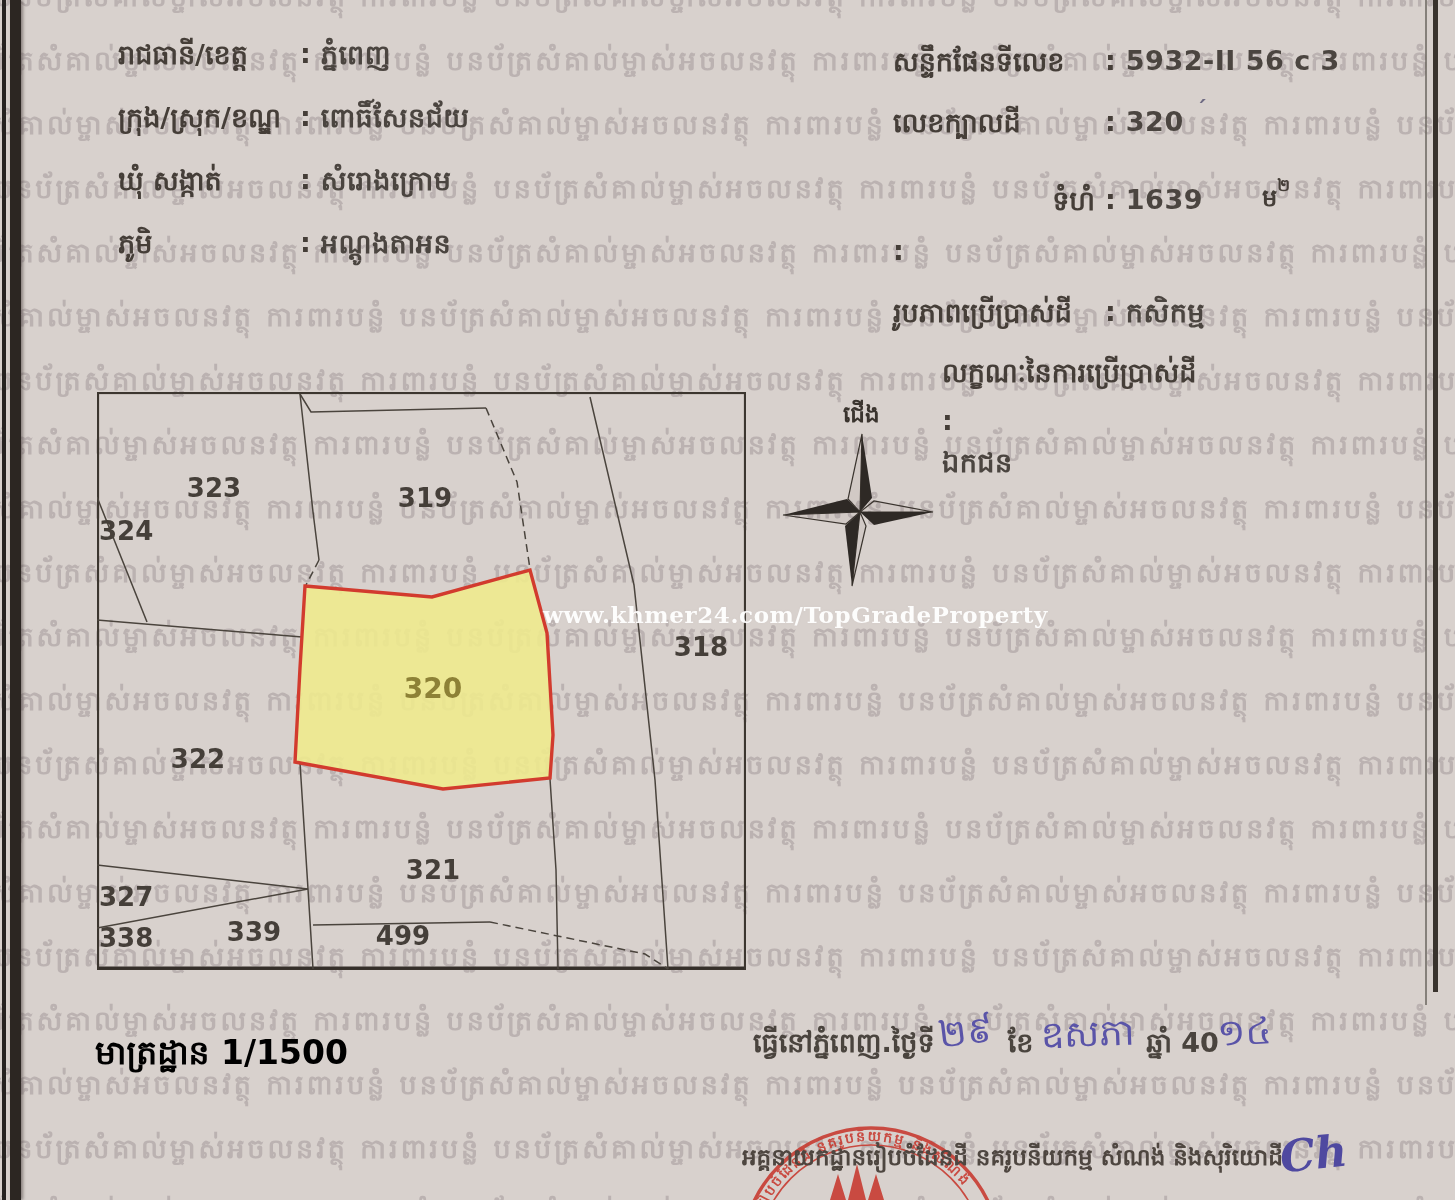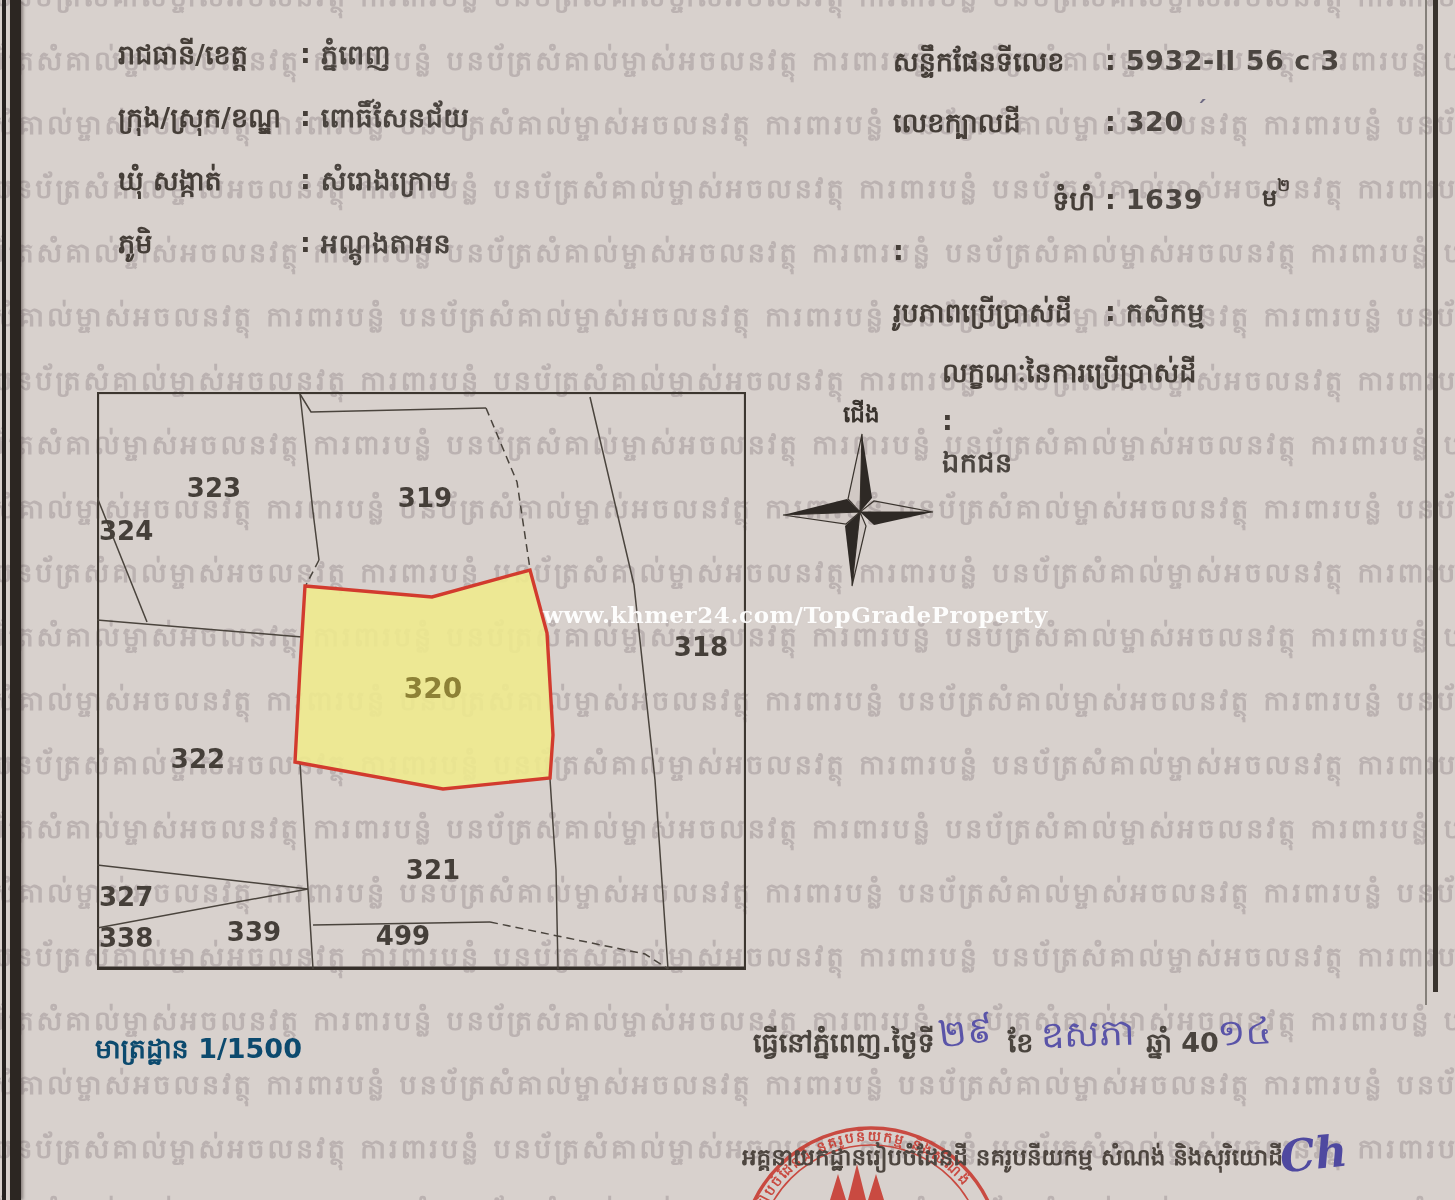--- a/index.html
+++ b/index.html
@@ -46,21 +46,21 @@
   .c-light{fill:rgba(40,35,30,0.04);stroke:#3a342e;stroke-width:1.2;}
   .c-label{fill:#3a342e;font-size:23px;font-weight:700;font-family:"DejaVu Sans",sans-serif;}
   
   .watermark{
     position:absolute;left:543px;top:601px;
     font-family:"DejaVu Serif","Liberation Serif",serif;
     font-weight:700;font-size:23px;letter-spacing:.6px;
     color:rgba(255,255,255,.95);text-shadow:0 0 2px rgba(210,200,195,.45);
   }
   
-  .scale-note{position:absolute;left:95px;top:1032px;font-size:27px;font-weight:700;color:#0c4a6e;}
+  .scale-note{position:absolute;left:95px;top:1032px;font-size:33px;font-weight:700;color:#000000;}
   .dateline{position:absolute;left:753px;top:1016px;font-size:27px;font-weight:600;color:#4a443e;white-space:nowrap;}
   .hand{color:#5a54a8;font-size:37px;font-weight:500;display:inline-block;
     font-family:"DejaVu Serif","Liberation Serif",serif;}
   .hand-day{transform:rotate(-7deg) translate(-4px,-8px);}
   .hand-month{transform:rotate(-2deg) translate(-2px,-6px);}
   .hand-year{transform:rotate(-3deg) translate(-10px,-8px);}
   .ministry{position:absolute;font-size:23px;font-weight:700;color:#4e4640;white-space:nowrap;z-index:4;}
   .flourish{position:absolute;left:1280px;top:1128px;z-index:5;color:#4f49a0;
     font-family:"DejaVu Serif","Liberation Serif",serif;font-style:italic;
     font-size:44px;font-weight:700;transform:rotate(-6deg);}

